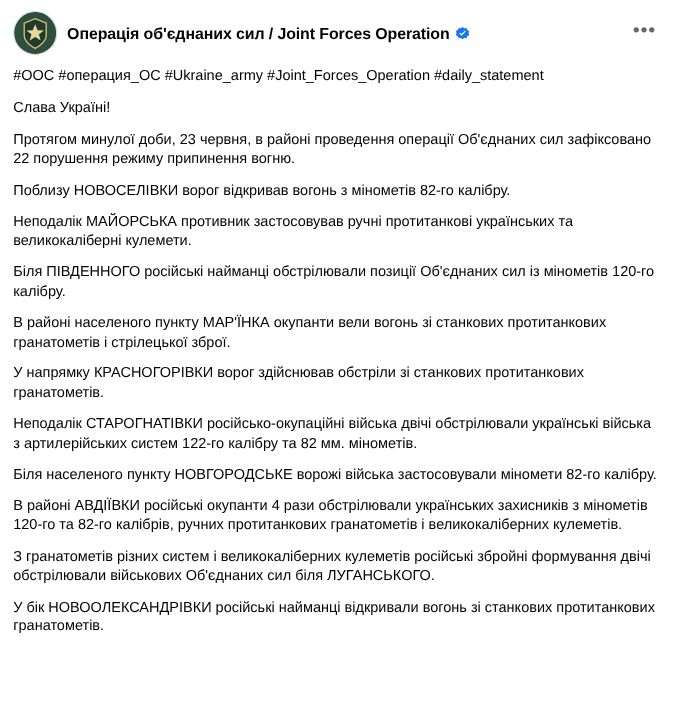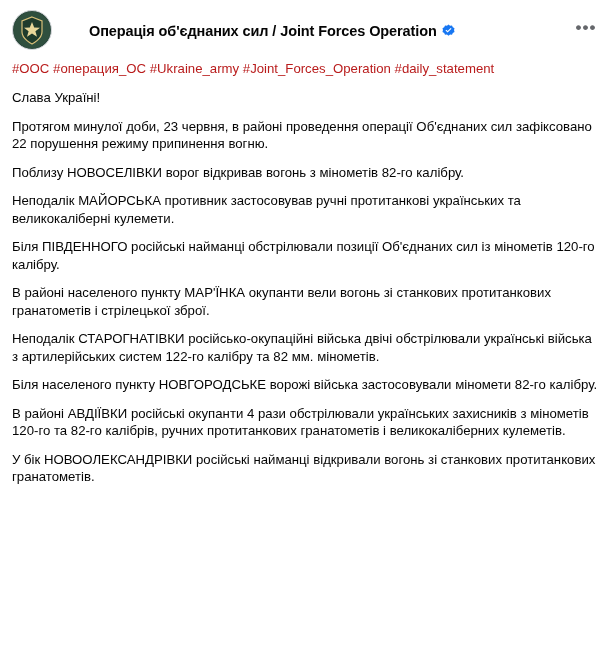--- a/index.html
+++ b/index.html
@@ -18,21 +18,20 @@
   .post {
     width: 613px;
     padding: 0;
     background: #fff;
   }
   .post-header {
     display: flex;
     align-items: flex-start;
     padding: 10px 12px 4px 12px;
     position: relative;
-    gap: 28px;
   }
   .avatar {
     width: 40px;
     height: 40px;
     border-radius: 50%;
     background: #2d4a3e;
     flex: 0 0 40px;
     position: relative;
     overflow: hidden;
     display: flex;
@@ -103,21 +102,21 @@
     padding: 2px 12px 10px 12px;
     font-size: 13.2px;
     line-height: 17.5px;
     color: #050505;
   }
   .hashtags {
     margin: 4px 0 11px 0;
     line-height: 18px;
   }
   .hashtag {
-    color: #b91c1c;
+    color: #000000;
     font-size: 13.2px;
     text-decoration: none;
     cursor: pointer;
   }
   .para {
     margin: 0 0 11px 0;
     word-wrap: break-word;
   }
   .para:last-child { margin-bottom: 0; }
 </style>
@@ -159,19 +158,21 @@
       <a class="hashtag">#Joint_Forces_Operation</a>
       <a class="hashtag">#daily_statement</a>
     </div>
 
     <p class="para">Слава Україні!</p>
     <p class="para">Протягом минулої доби, 23 червня, в районі проведення операції Об'єднаних сил зафіксовано 22 порушення режиму припинення вогню.</p>
     <p class="para">Поблизу НОВОСЕЛІВКИ ворог відкривав вогонь з мінометів 82-го калібру.</p>
     <p class="para">Неподалік МАЙОРСЬКА противник застосовував ручні протитанкові українських та великокаліберні кулемети.</p>
     <p class="para">Біля ПІВДЕННОГО російські найманці обстрілювали позиції Об'єднаних сил із мінометів 120-го калібру.</p>
     <p class="para">В районі населеного пункту МАР'ЇНКА окупанти вели вогонь зі станкових протитанкових гранатометів і стрілецької зброї.</p>
+    <p class="para">У напрямку КРАСНОГОРІВКИ ворог здійснював обстріли зі станкових протитанкових гранатометів.</p>
     <p class="para">Неподалік СТАРОГНАТІВКИ російсько-окупаційні війська двічі обстрілювали українські війська з артилерійських систем 122-го калібру та 82 мм. мінометів.</p>
     <p class="para">Біля населеного пункту НОВГОРОДСЬКЕ ворожі війська застосовували міномети 82-го калібру.</p>
     <p class="para">В районі АВДІЇВКИ російські окупанти 4 рази обстрілювали українських захисників з мінометів 120-го та 82-го калібрів, ручних протитанкових гранатометів і великокаліберних кулеметів.</p>
+    <p class="para">З гранатометів різних систем і великокаліберних кулеметів російські збройні формування двічі обстрілювали військових Об'єднаних сил біля ЛУГАНСЬКОГО.</p>
     <p class="para">У бік НОВООЛЕКСАНДРІВКИ російські найманці відкривали вогонь зі станкових протитанкових гранатометів.</p>
 
   </div>
 </div>
 
 </body></html>

